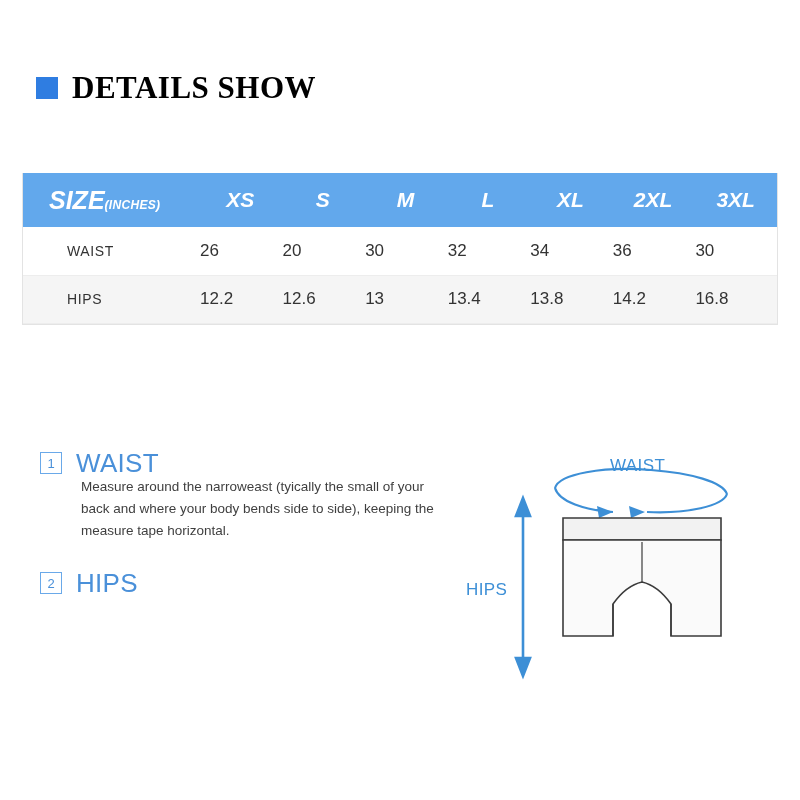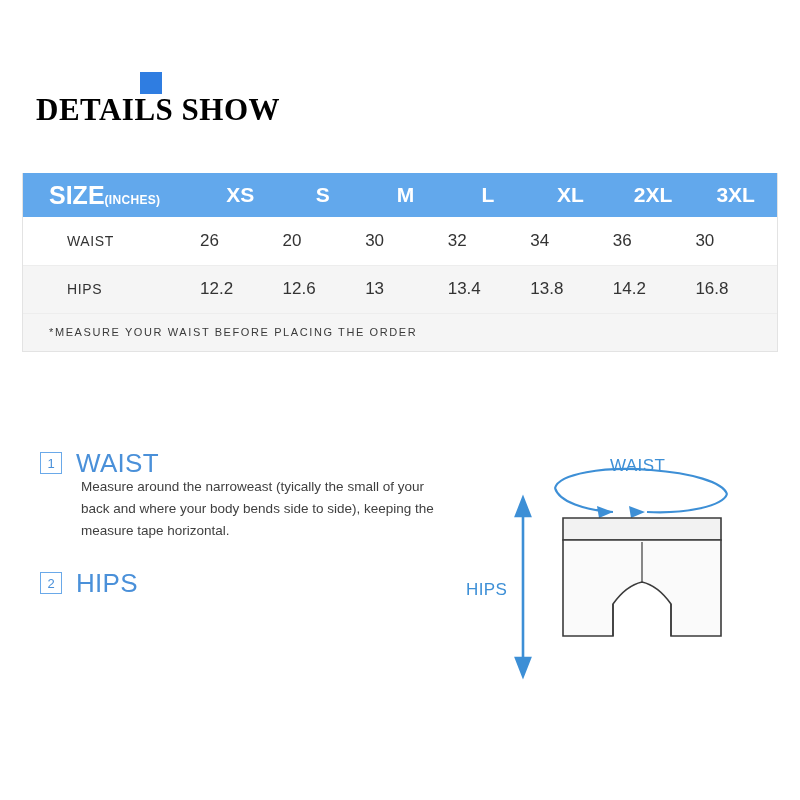--- a/index.html
+++ b/index.html
@@ -14,21 +14,20 @@
     position: relative;
   }
 
   
   .header {
     position: absolute;
     left: 36px;
     top: 72px;
     display: flex;
     align-items: center;
-    flex-direction: column;
   }
   .header-marker {
     width: 22px;
     height: 22px;
     background: #2f7de1;
     margin-right: 14px;
   }
   .header-title {
     font-family: "Liberation Serif", serif;
     font-weight: bold;
@@ -49,26 +48,27 @@
   }
   table.size-table {
     width: 100%;
     border-collapse: collapse;
     table-layout: fixed;
   }
   table.size-table col.lbl { width: 176px; }
   table.size-table thead th {
     background: #62a8ec;
     color: #ffffff;
-    height: 44px;
+    height: 54px;
     font-size: 21px;
     font-weight: bold;
     text-align: center;
     vertical-align: middle;
     border: none;
+    font-style: italic;
   }
   table.size-table thead th.size-head {
     text-align: left;
     padding-left: 26px;
     font-size: 25px;
   }
   table.size-table thead th.size-head .unit {
     font-size: 12px;
     font-weight: bold;
     letter-spacing: 0.3px;
@@ -206,23 +206,20 @@
       <tr class="alt">
         <td class="row-label">HIPS</td>
         <td>12.2</td>
         <td>12.6</td>
         <td>13</td>
         <td>13.4</td>
         <td>13.8</td>
         <td>14.2</td>
         <td>16.8</td>
       </tr>
-      <tr class="note">
-        <td colspan="8">*MEASURE YOUR WAIST BEFORE PLACING THE ORDER</td>
-      </tr>
     </tbody>
   </table>
 </div>
 
 <div class="lower">
 
   <div class="steps">
 
     <div class="step">
       <div class="step-head">

